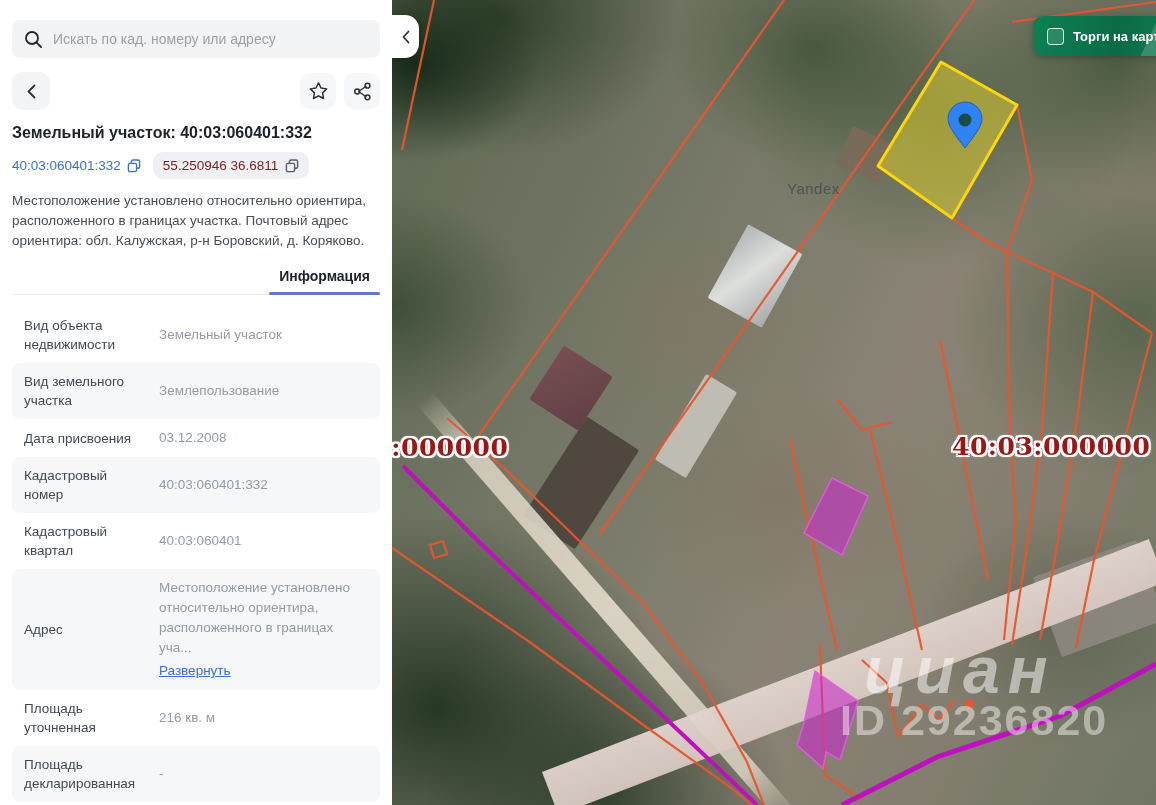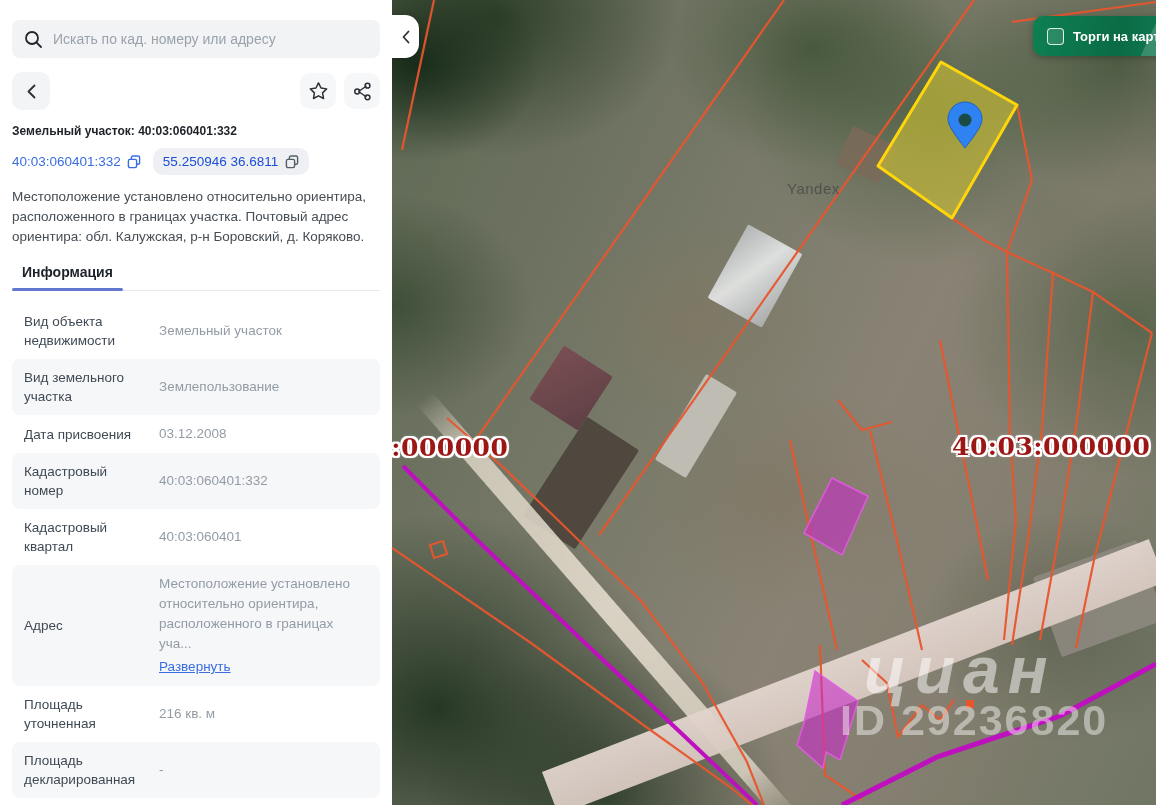--- a/index.html
+++ b/index.html
@@ -15,32 +15,32 @@
                        font-size:14px; color:#2b3036; font-family:"Liberation Sans",sans-serif; }
   .search-wrap input::placeholder { color:#9aa2ab; }
 
   .actions-row { margin:14px 12px 0 12px; display:flex; align-items:center; }
   .btn-back { width:38px; height:38px; border-radius:10px; background:#f3f4f6; border:none;
               display:flex; align-items:center; justify-content:center; cursor:pointer; }
   .icon-btn { width:36px; height:36px; border-radius:10px; background:#f6f7f9; border:none;
               display:flex; align-items:center; justify-content:center; cursor:pointer; margin-left:8px; }
   .actions-spacer { flex:1; }
 
-  .page-title { margin:14px 12px 1px 12px; font-size:12px; font-weight:700; color:#1d2228; }
+  .page-title { margin:14px 12px 1px 12px; font-size:16px; font-weight:700; color:#1d2228; }
 
   .chips { margin:10px 12px 0 12px; display:flex; align-items:center; gap:12px; }
   .chip-link { display:inline-flex; align-items:center; gap:6px; color:#3a6de0; font-size:13.5px;
                text-decoration:none; cursor:pointer; }
   .chip-gray { display:inline-flex; align-items:center; gap:7px; background:#eef0f3; border-radius:10px;
-               padding:6px 10px; color:#1d4ed8; font-size:13.5px; cursor:default; }
+               padding:6px 10px; color:#7f1d1d; font-size:13.5px; cursor:default; }
   .copy-ic { cursor:pointer; display:inline-flex; }
 
   .descr { margin:12px 12px 0 12px; font-size:13.5px; line-height:20px; color:#454d55; }
 
-  .tabs { margin:16px 12px 0 12px; border-bottom:1px solid #e7e9ed; }
+  .tabs { margin:16px 12px 0 12px; border-bottom:1px solid #e7e9ed;text-align:right; }
   .tab { display:inline-block; padding:0 10px 10px 10px; font-size:14px; font-weight:700;
          color:#1d2228; position:relative; cursor:pointer; }
   .tab .tab-underline { position:absolute; left:0; right:0; bottom:-1px; height:3px;
                         background:#6079cf; border-radius:2px; }
 
   .info-table { margin-top:12px; }
   .info-row { display:flex; align-items:center; margin:0 12px; padding:9px 12px;
               border-radius:8px; font-size:13.5px; line-height:19px; }
   .info-row.alt { background:#f6f7f9; }
   .info-label { flex:0 0 122px; color:#3f4a55; margin-right:13px; }

